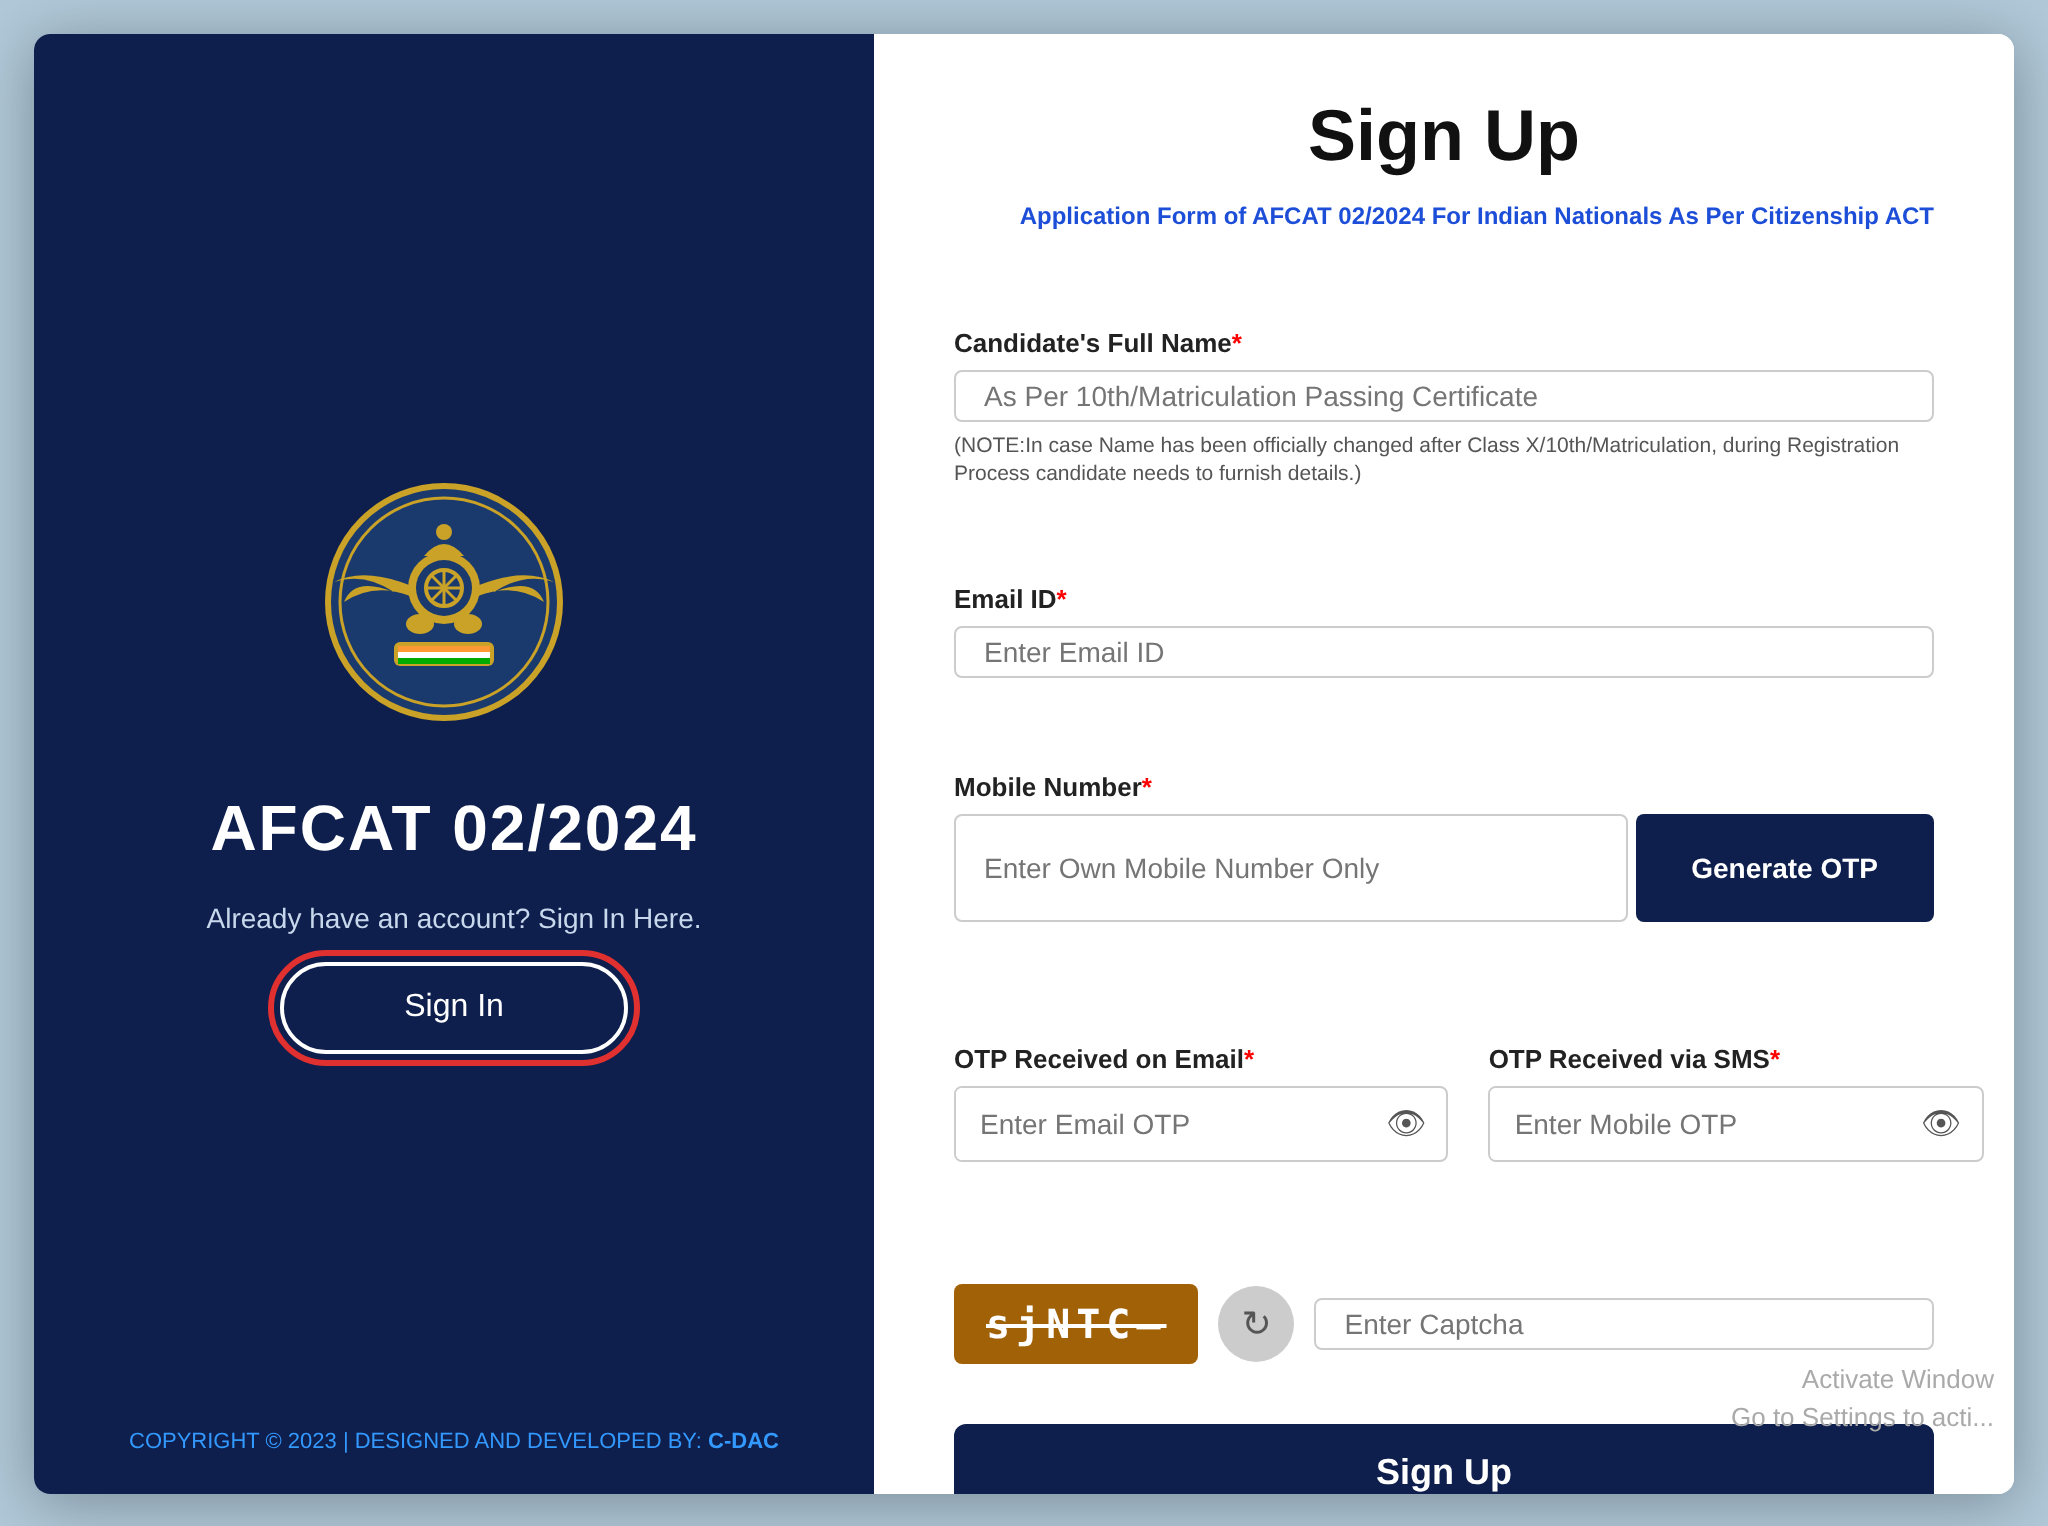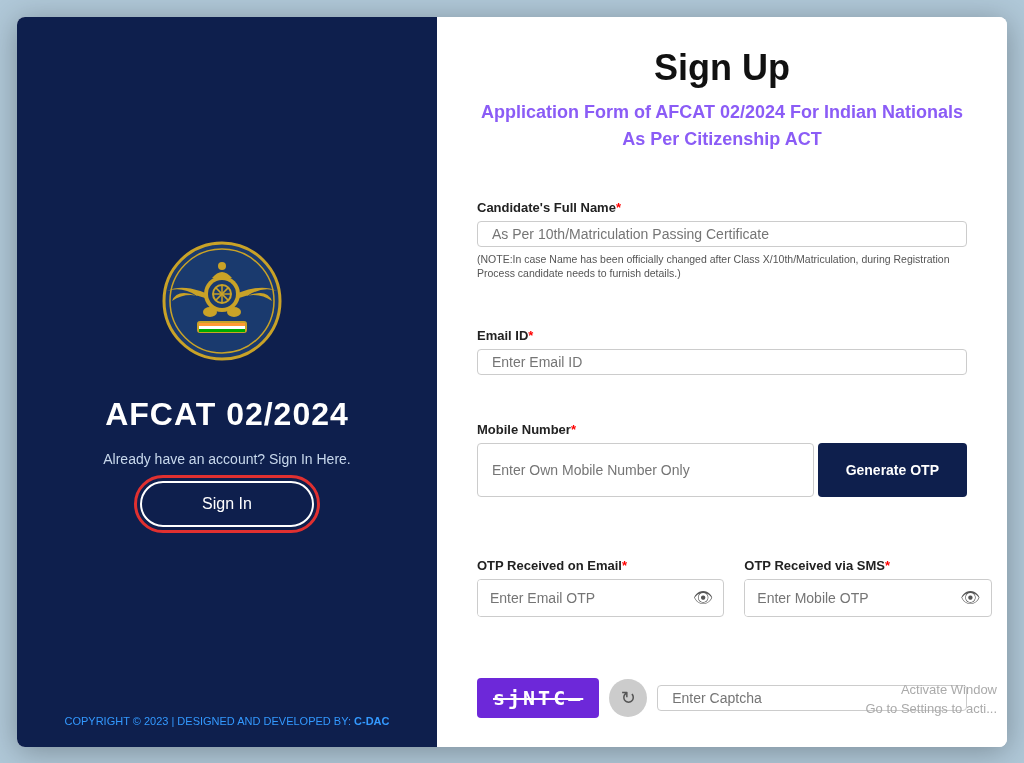--- a/index.html
+++ b/index.html
@@ -82,25 +82,25 @@
       position: relative;
     }
     .signup-title {
       font-size: 36px;
       font-weight: 700;
       text-align: center;
       margin-bottom: 10px;
       color: #111;
     }
     .subtitle {
-      font-size: 18px;
+      font-size: 12px;
       font-weight: 700;
-      text-align: center;
+      text-align: right;
       margin-bottom: 22px;
-      color: #8b5cf6;
+      color: #1d4ed8;
       line-height: 1.5;
     }
     .form-group {
       margin-bottom: 14px;
       margin-top: 47px;
     }
     .form-label {
       font-size: 13px;
       font-weight: 700;
       color: #222;
@@ -172,21 +172,21 @@
       color: #555;
       font-size: 16px;
     }
     .captcha-row {
       display: flex;
       gap: 10px;
       align-items: center;
       margin-top: 4px;
     }
     .captcha-img {
-      background: #6d28d9;
+      background: #a16207;
       padding: 8px 16px;
       border-radius: 4px;
       font-size: 20px;
       font-weight: 900;
       color: #fff;
       letter-spacing: 3px;
       text-decoration: line-through;
       font-family: monospace;
       user-select: none;
     }

